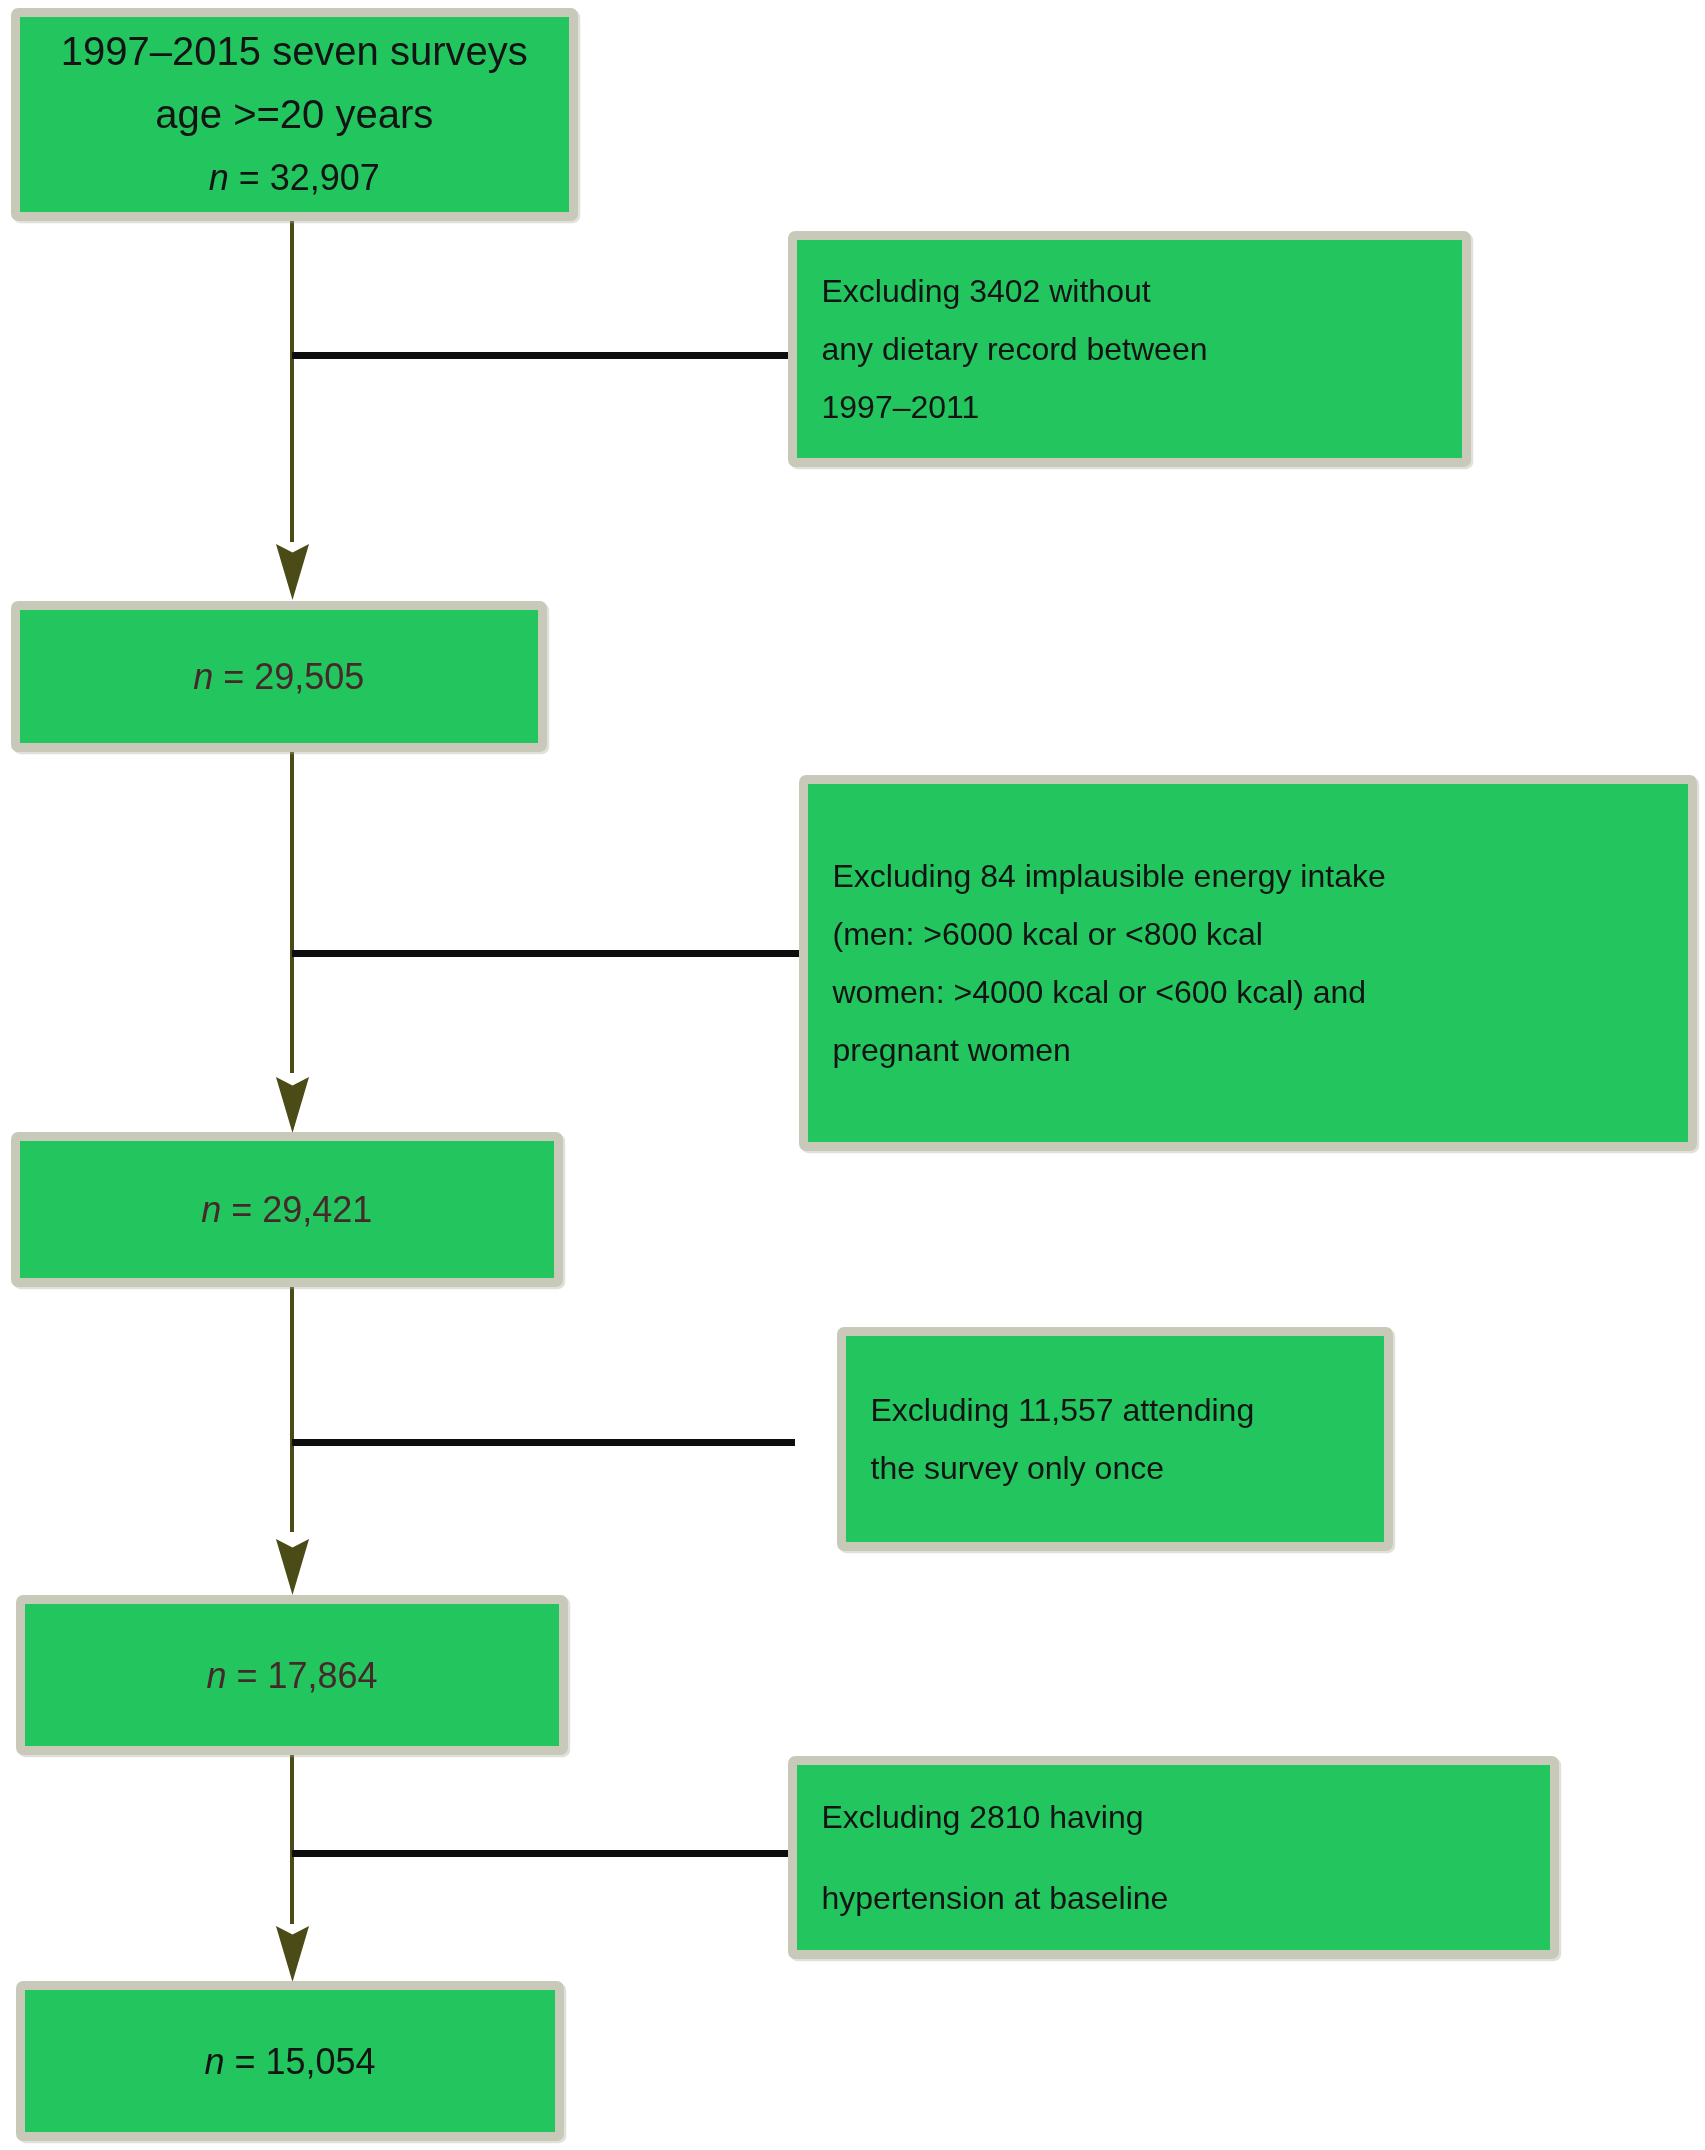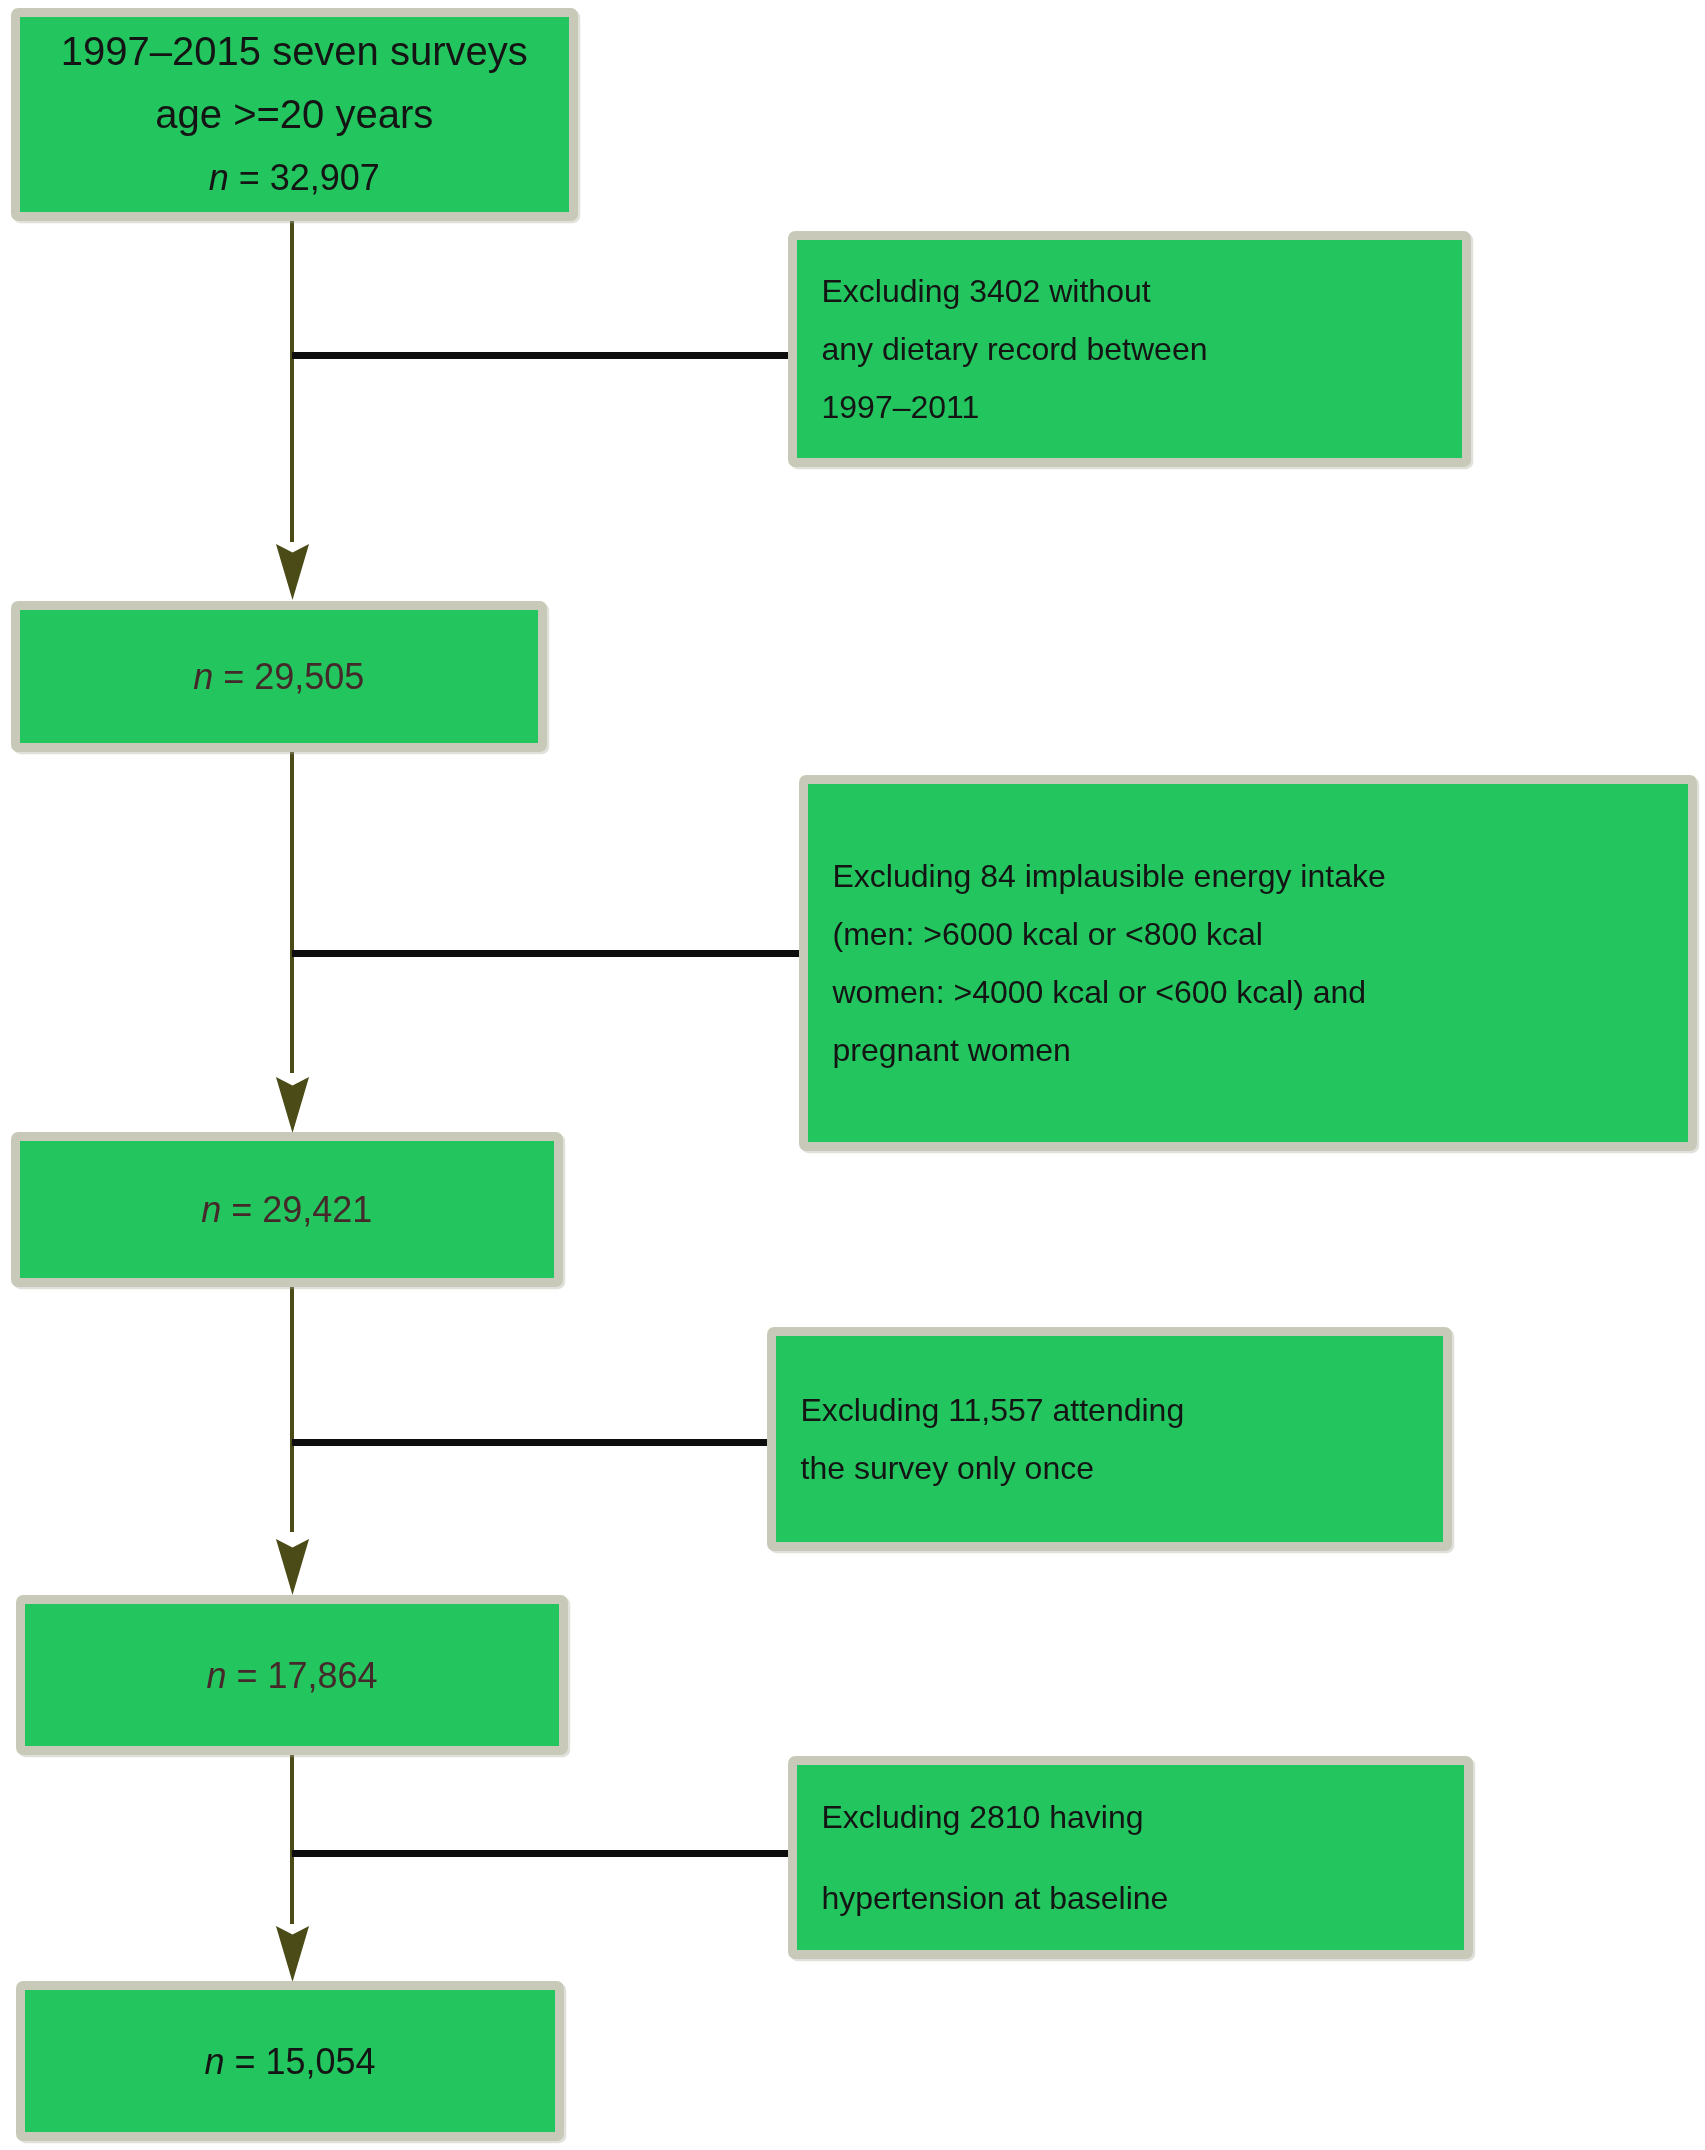--- a/index.html
+++ b/index.html
@@ -134,24 +134,24 @@
     <span class="line">1997–2011</span>
   </div>
 
   <div class="pbox ebox" style="left:799px;top:775px;width:898px;height:376px;">
     <span class="line">Excluding 84 implausible energy intake</span>
     <span class="line">(men: &gt;6000 kcal or &lt;800 kcal</span>
     <span class="line">women: &gt;4000 kcal or &lt;600 kcal) and</span>
     <span class="line">pregnant women</span>
   </div>
 
-  <div class="pbox ebox" style="left:767px;top:1327px;width:685px;height:224px;">
+  <div class="pbox ebox" style="left:837px;top:1327px;width:556px;height:224px;">
     <span class="line">Excluding 11,557 attending</span>
     <span class="line">the survey only once</span>
   </div>
 
-  <div class="pbox ebox" style="left:788px;top:1756px;width:685px;height:203px;gap:23px;">
+  <div class="pbox ebox" style="left:788px;top:1756px;width:771px;height:203px;gap:23px;">
     <span class="line">Excluding 2810 having</span>
     <span class="line">hypertension at baseline</span>
   </div>
 
 </div>
 
 
 </body></html>

